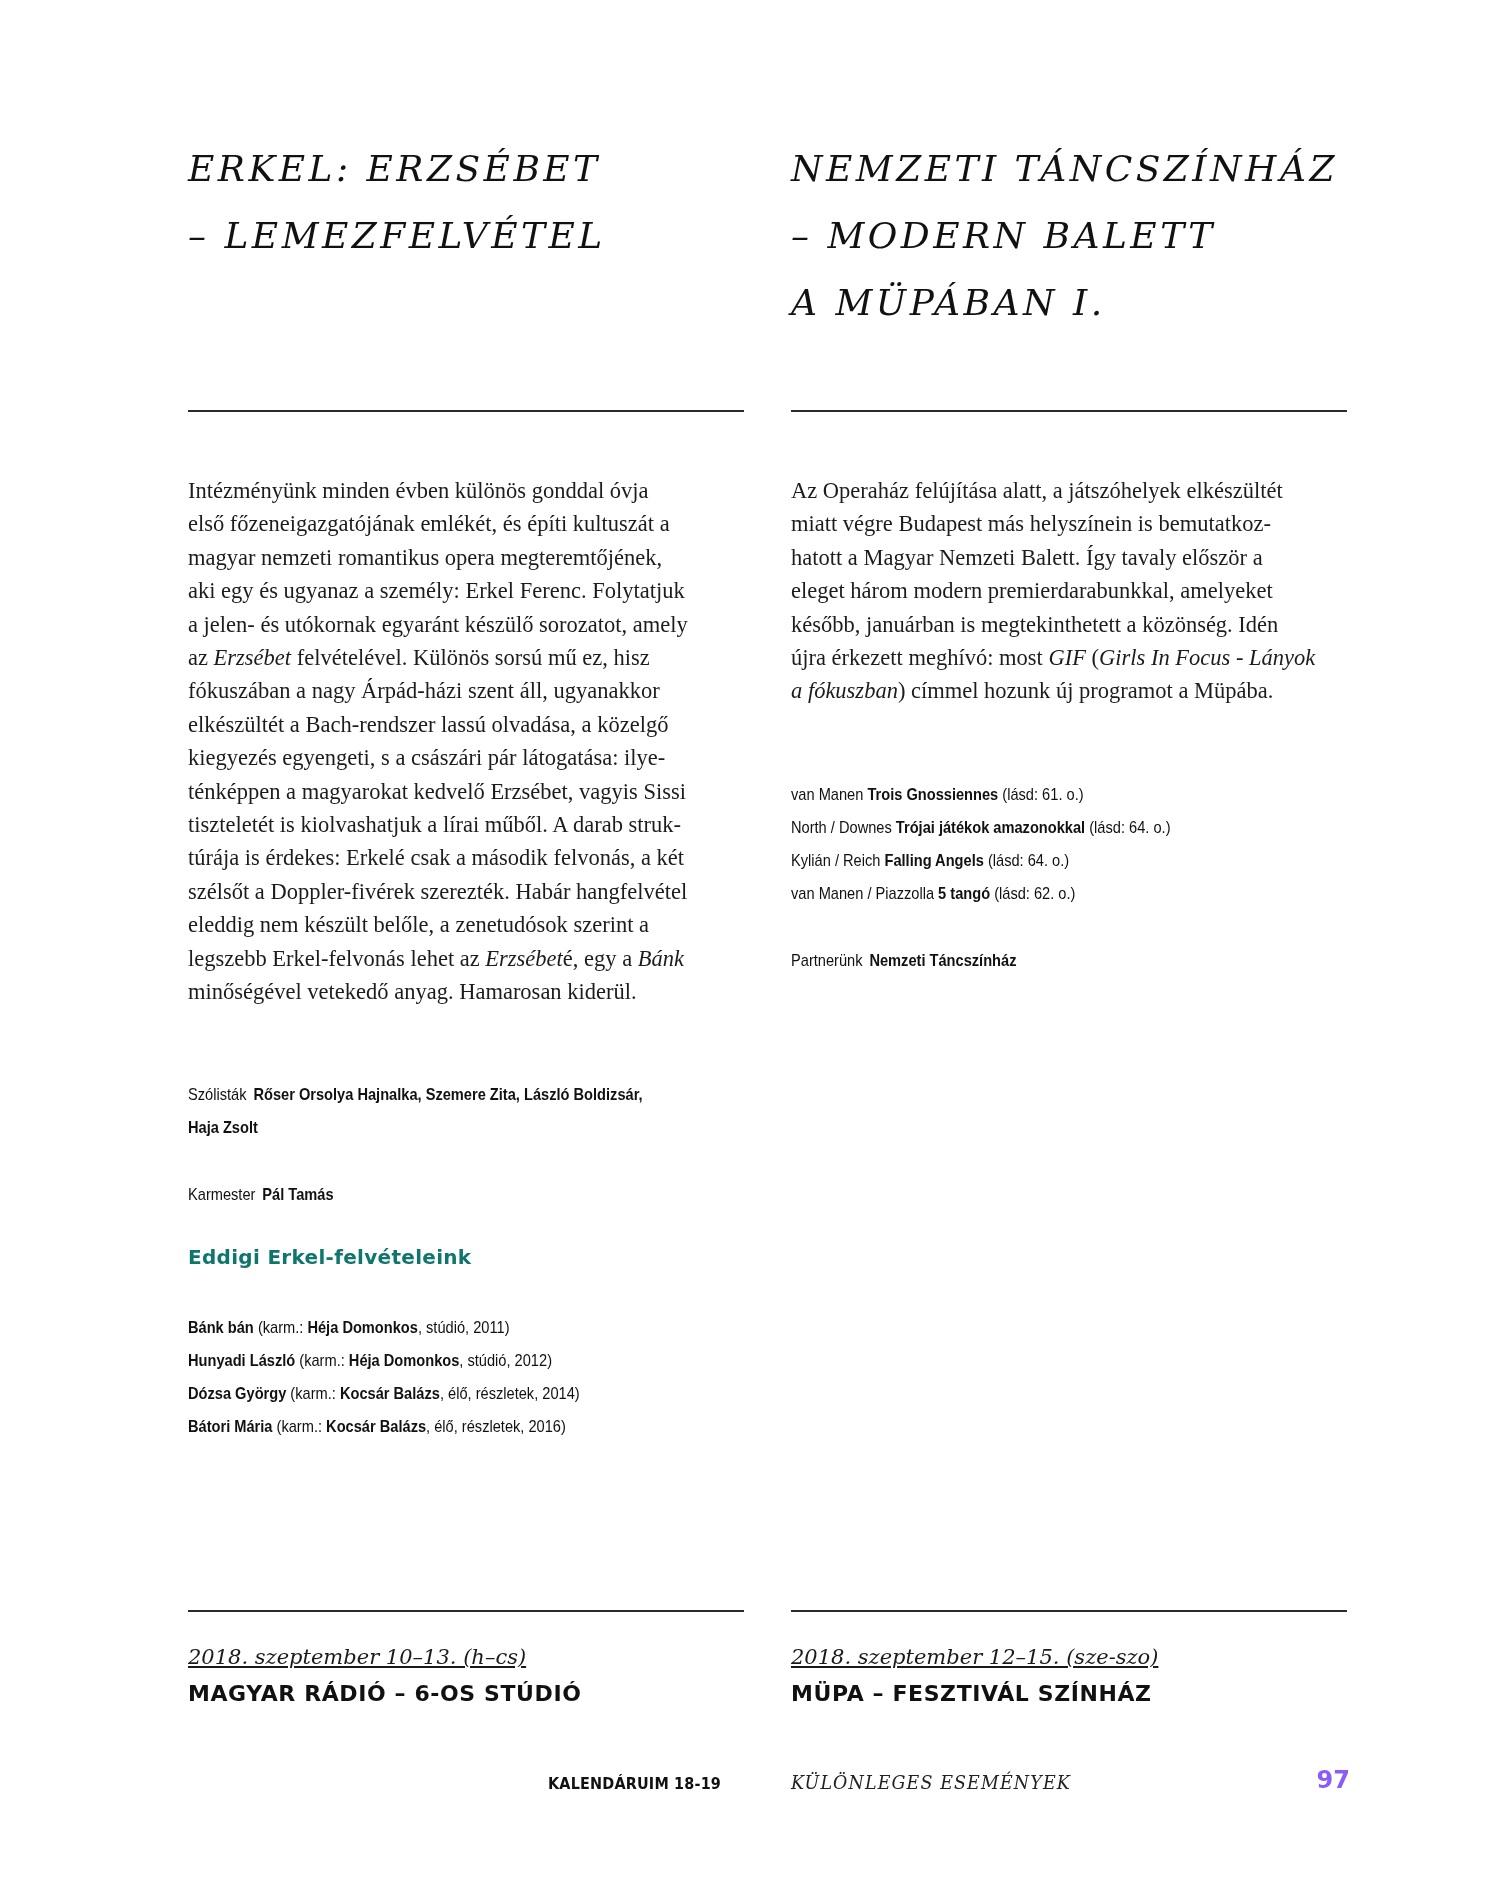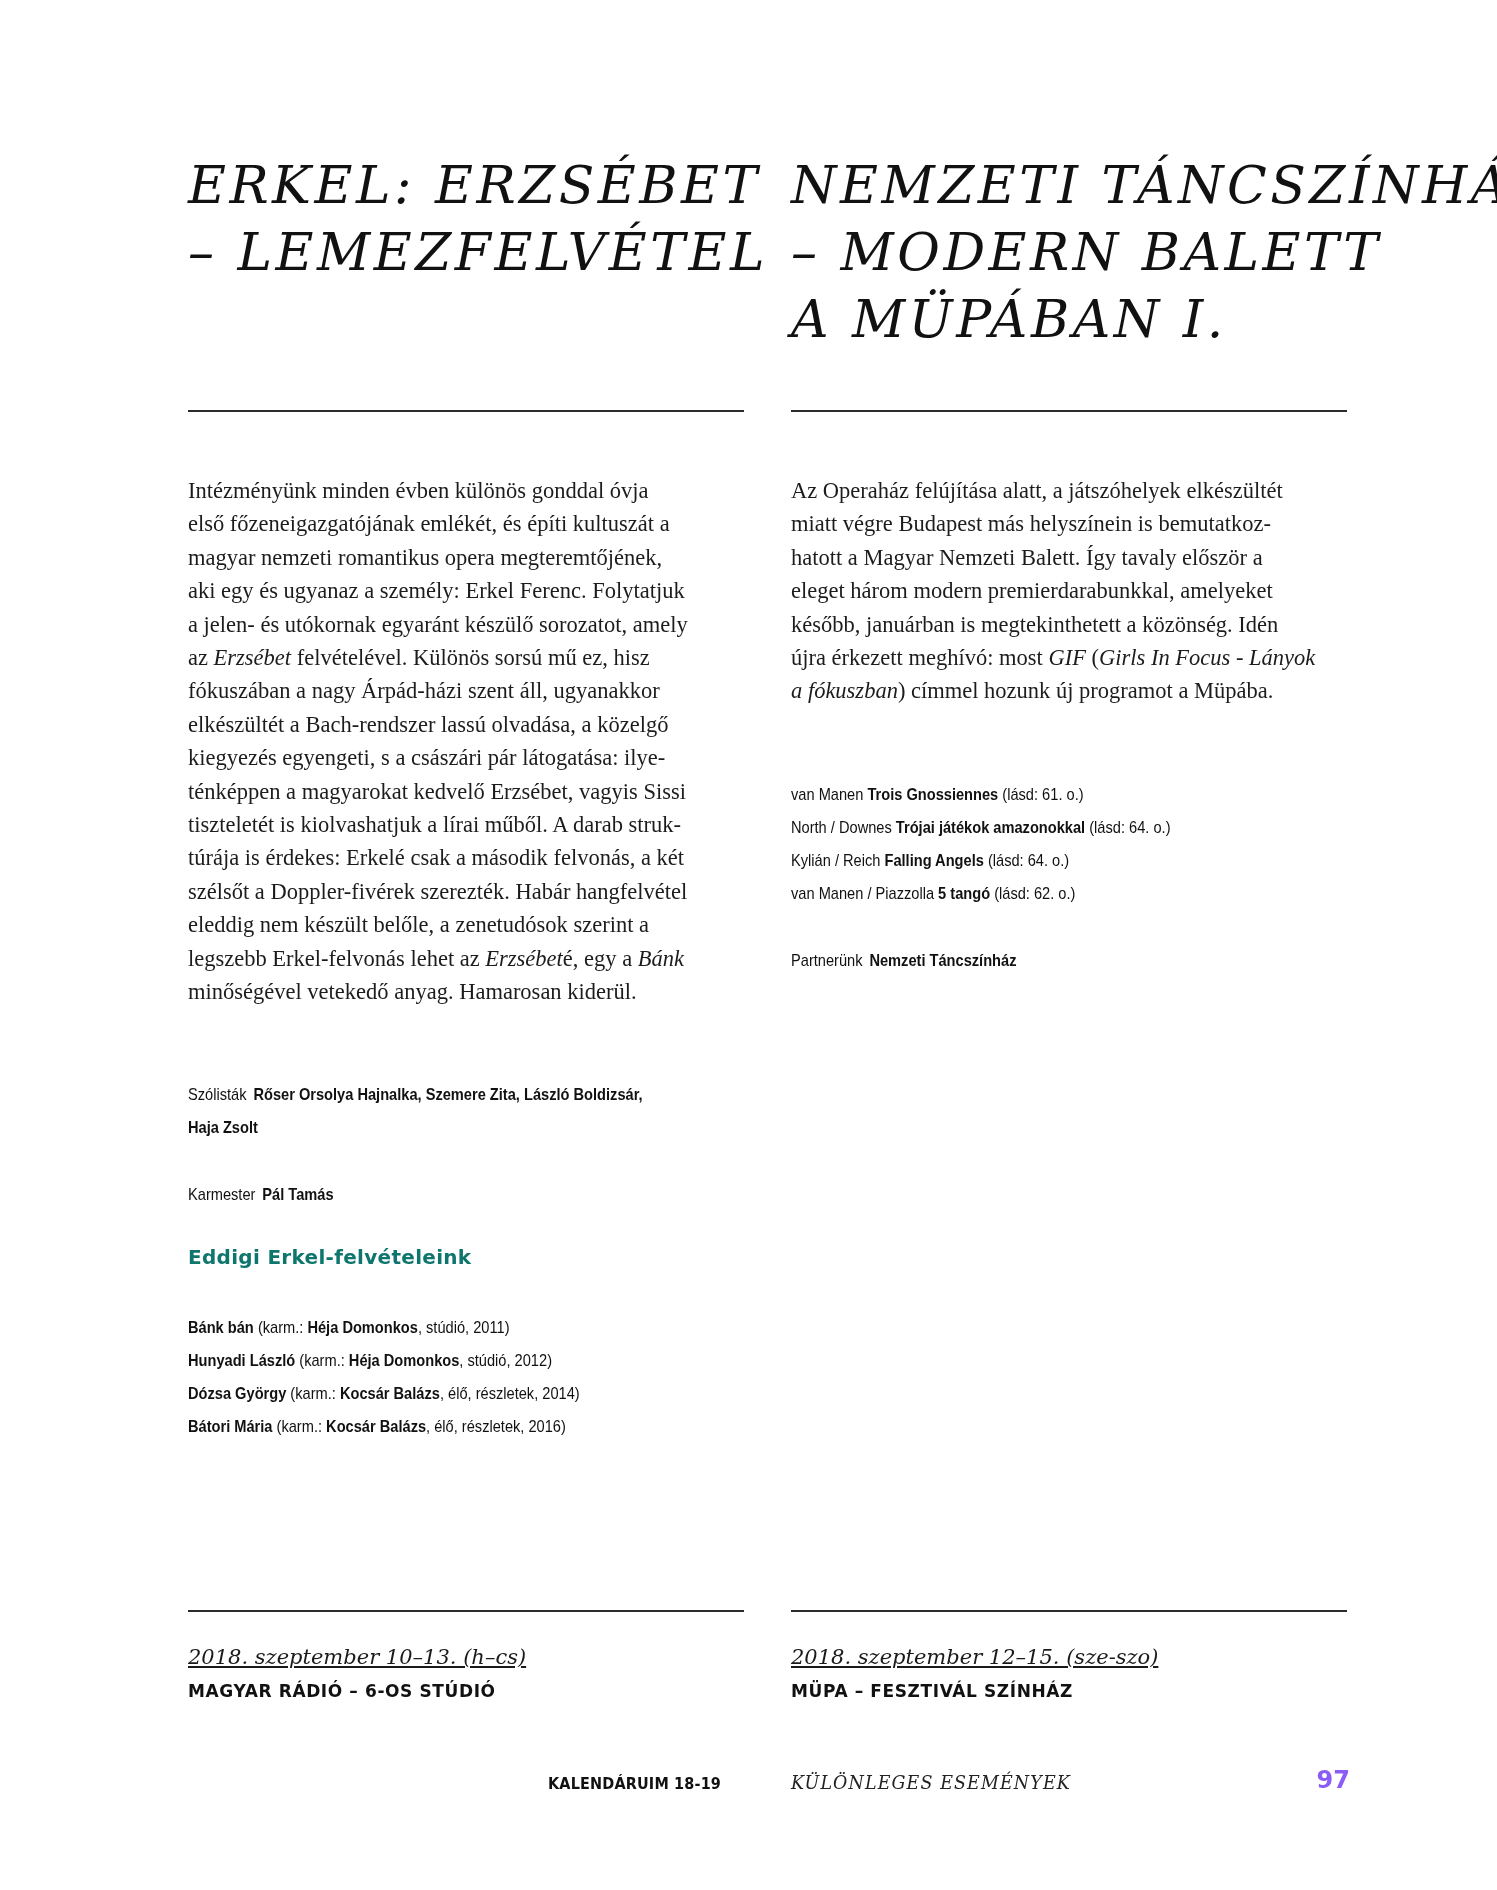--- a/index.html
+++ b/index.html
@@ -12,26 +12,26 @@
       height: 1890px;
       position: relative;
       overflow: hidden;
       color: #1a1a1a;
     }
     .col-left { left: 188px; }
     .col-right { left: 791px; }
 
     .title {
       position: absolute;
-      top: 152px;
+      top: 135px;
       margin: 0;
       font-family: "DejaVu Serif", "Liberation Serif", serif;
       font-style: italic;
       font-weight: normal;
-      font-size: 52px;
+      font-size: 36px;
       line-height: 67px;
       letter-spacing: 3.5px;
       color: #111;
       white-space: nowrap;
     }
     .title .tline { display: block; }
 
     .rule {
       position: absolute;
       height: 2px;
@@ -92,21 +92,21 @@
       font-size: 21px;
       color: #1a1a1a;
       white-space: nowrap;
       text-decoration: underline;
     }
     .venue {
       position: absolute;
       top: 1681px;
       font-family: "DejaVu Sans", "Liberation Sans", sans-serif;
       font-weight: bold;
-      font-size: 17px;
+      font-size: 22px;
       letter-spacing: 0.6px;
       color: #111;
       white-space: nowrap;
     }
 
     .footer-pub {
       position: absolute;
       top: 1774px;
       left: 548px;
       font-family: "DejaVu Sans", "Liberation Sans", sans-serif;

